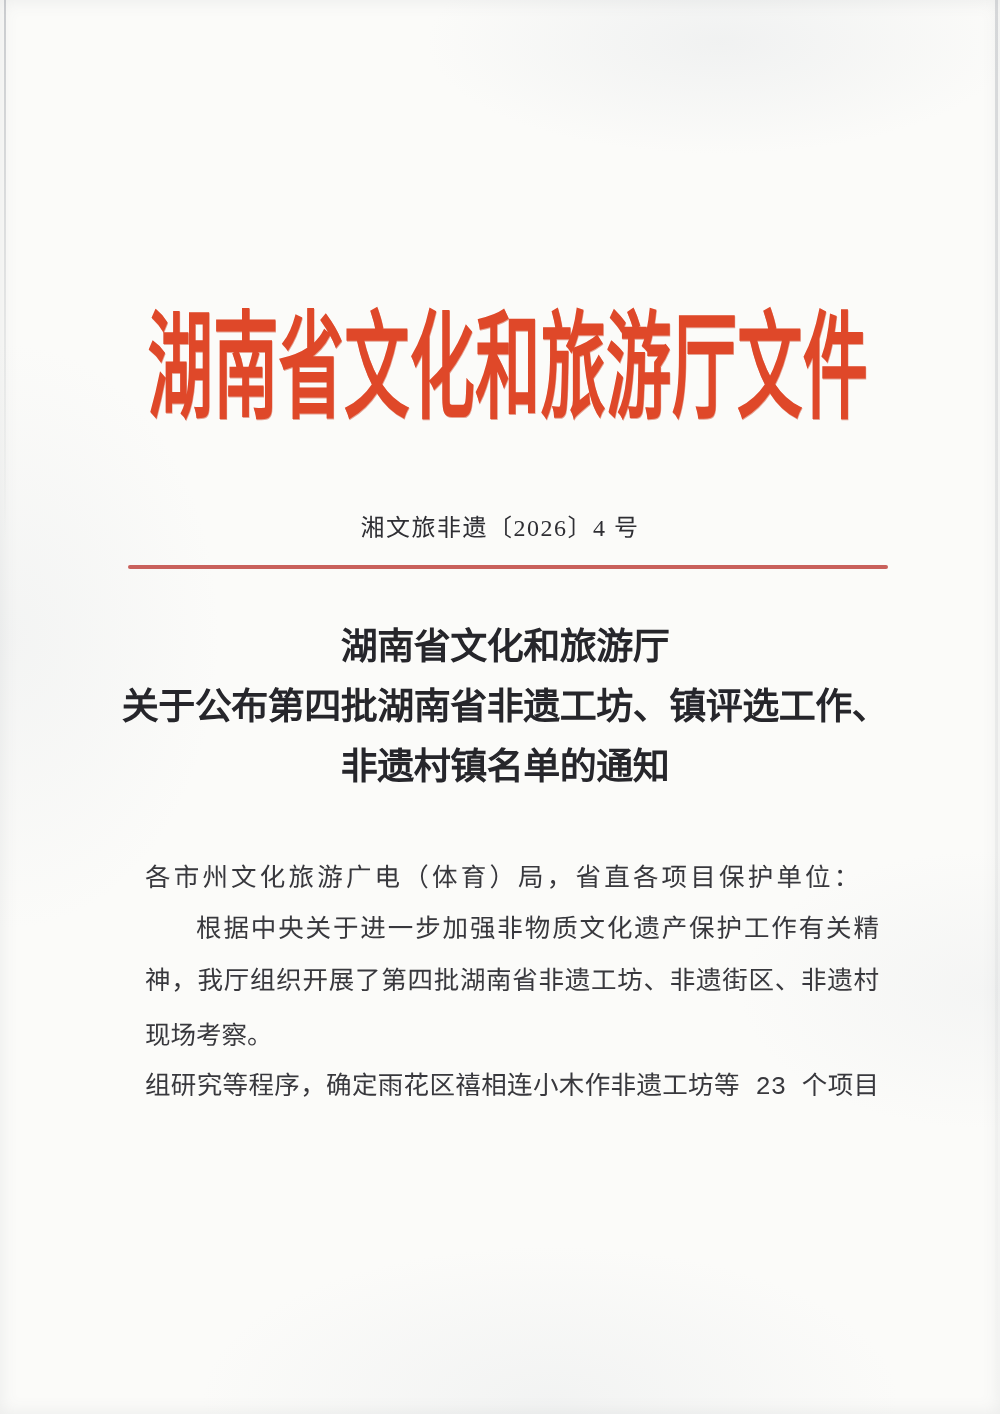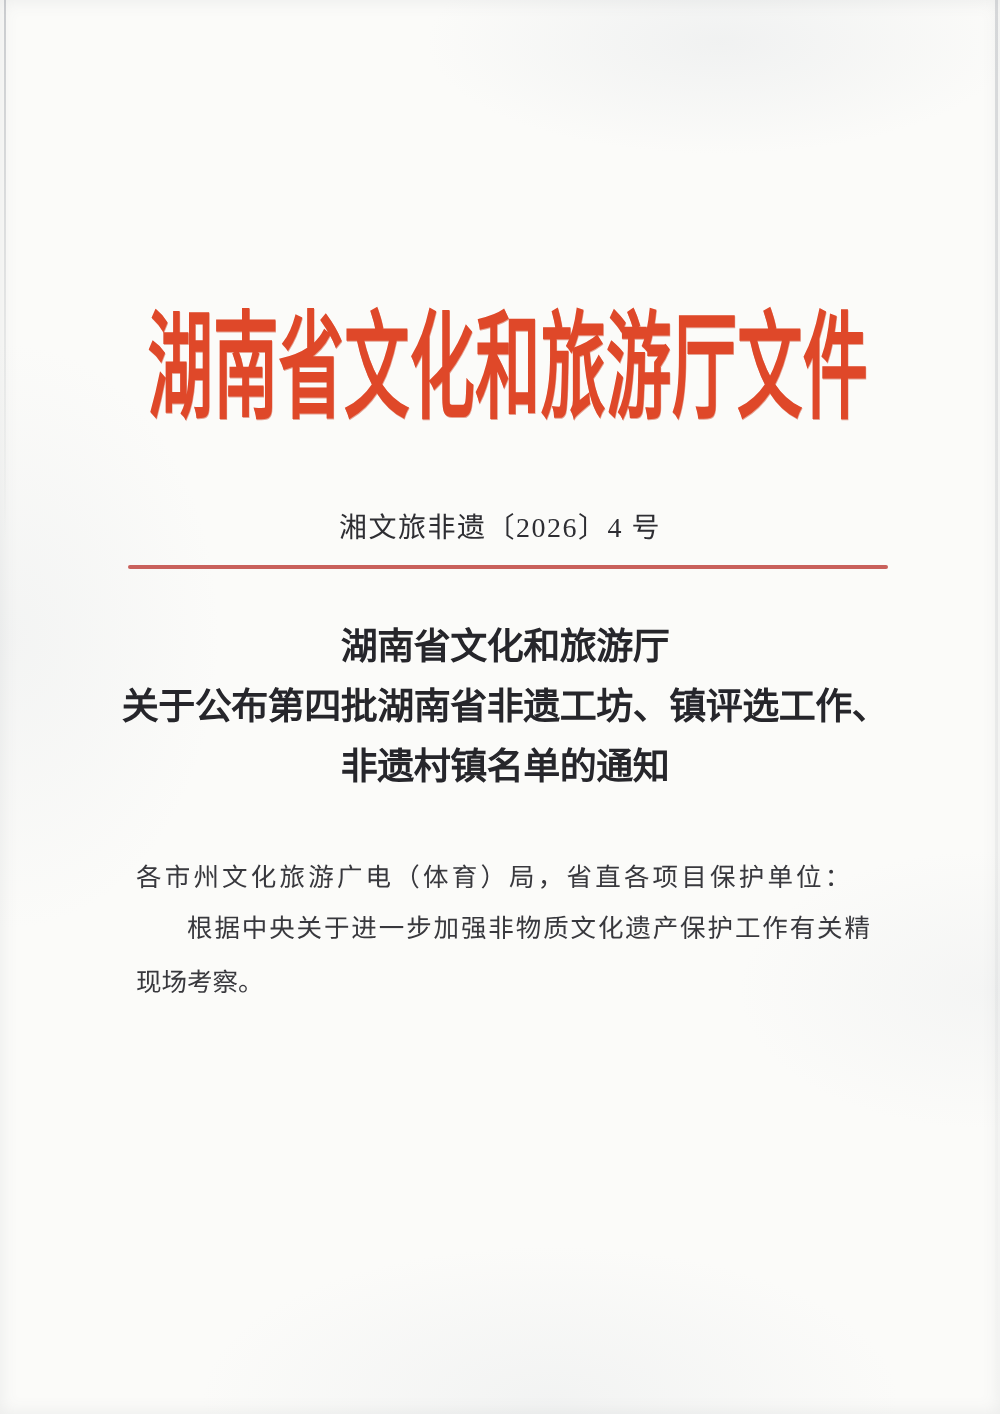--- a/index.html
+++ b/index.html
@@ -42,42 +42,42 @@
     white-space: nowrap;
     color: var(--header-red, #df4829);
     transform: scaleY(1.8);
     transform-origin: 50% 0;
     letter-spacing: 0.5px;
     text-shadow: 0.5px 0.5px 0 rgba(200,55,25,0.45);
   }
   .doc-no {
     position: absolute; top: 508px; left: 0; width: 100%;
     text-align: center;
-    font-size: 28px;
+    font-size: 24px;
     line-height: 40px;
     letter-spacing: 1.5px;
     color: #2e2e33;
   }
   .red-rule {
     position: absolute; left: 128px; top: 565px;
     width: 760px; height: 4px;
     border-radius: 2px;
     background: var(--rule-red, #c9615c);
   }
   .subject {
     position: absolute; top: 617px; left: 5px; width: 100%;
     text-align: center;
     font-weight: 700;
     font-size: 37px;
     line-height: 60px;
     letter-spacing: -0.5px;
     color: var(--heading-text, #26262b);
   }
   .notice-body {
-    position: absolute; top: 852px; left: 136px; width: 734px;
+    position: absolute; top: 852px; left: 145px; width: 734px;
     font-size: 25.5px;
     line-height: 52.5px;
     color: var(--body-text, #38383d);
   }
   .bline { white-space: nowrap; }
   .bline.fill {
     white-space: normal;
     text-align: justify;
     text-align-last: justify;
     font-family: Liberation Mono, monospace;
@@ -101,16 +101,18 @@
 
   <div class="subject">
     <div class="subject-line">湖南省文化和旅游厅</div>
     <div class="subject-line">关于公布第四批湖南省非遗工坊、镇评选工作、</div>
     <div class="subject-line">非遗村镇名单的通知</div>
   </div>
 
   <div class="notice-body">
     <div class="bline spaced">各市州文化旅游广电（体育）局，省直各项目保护单位：</div>
     <div class="bline indent fill">根据中央关于进一步加强非物质文化遗产保护工作有关精</div>
+    <div class="bline fill">神，我厅组织开展了第四批湖南省非遗工坊、非遗街区、非遗村</div>
     <div class="bline">现场考察。</div>
+    <div class="bline fill">组研究等程序，确定雨花区禧相连小木作非遗工坊等 23 个项目</div>
   </div>
 
 </div>
 
 </body></html>

